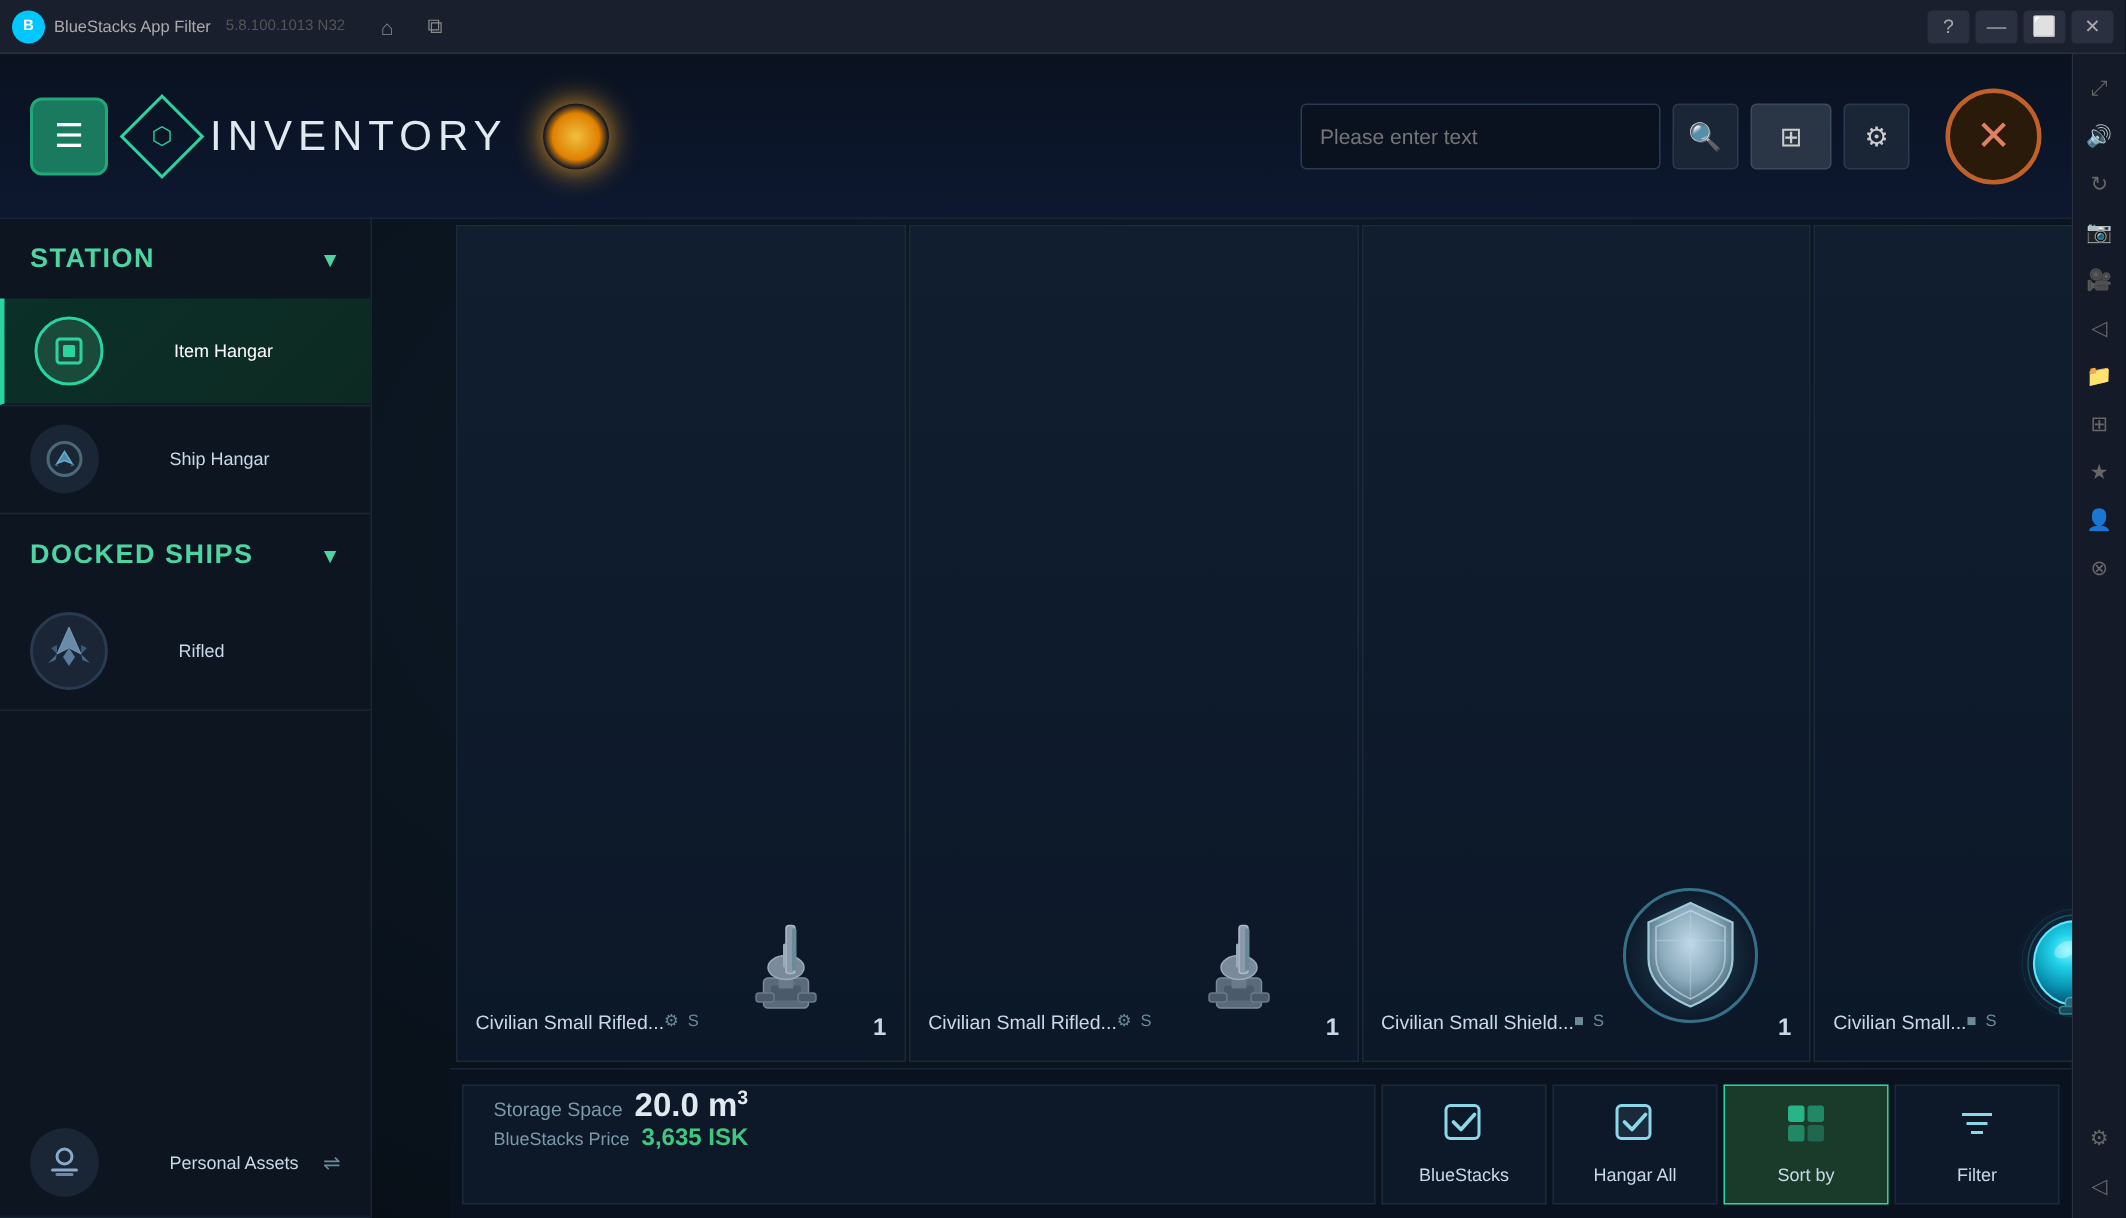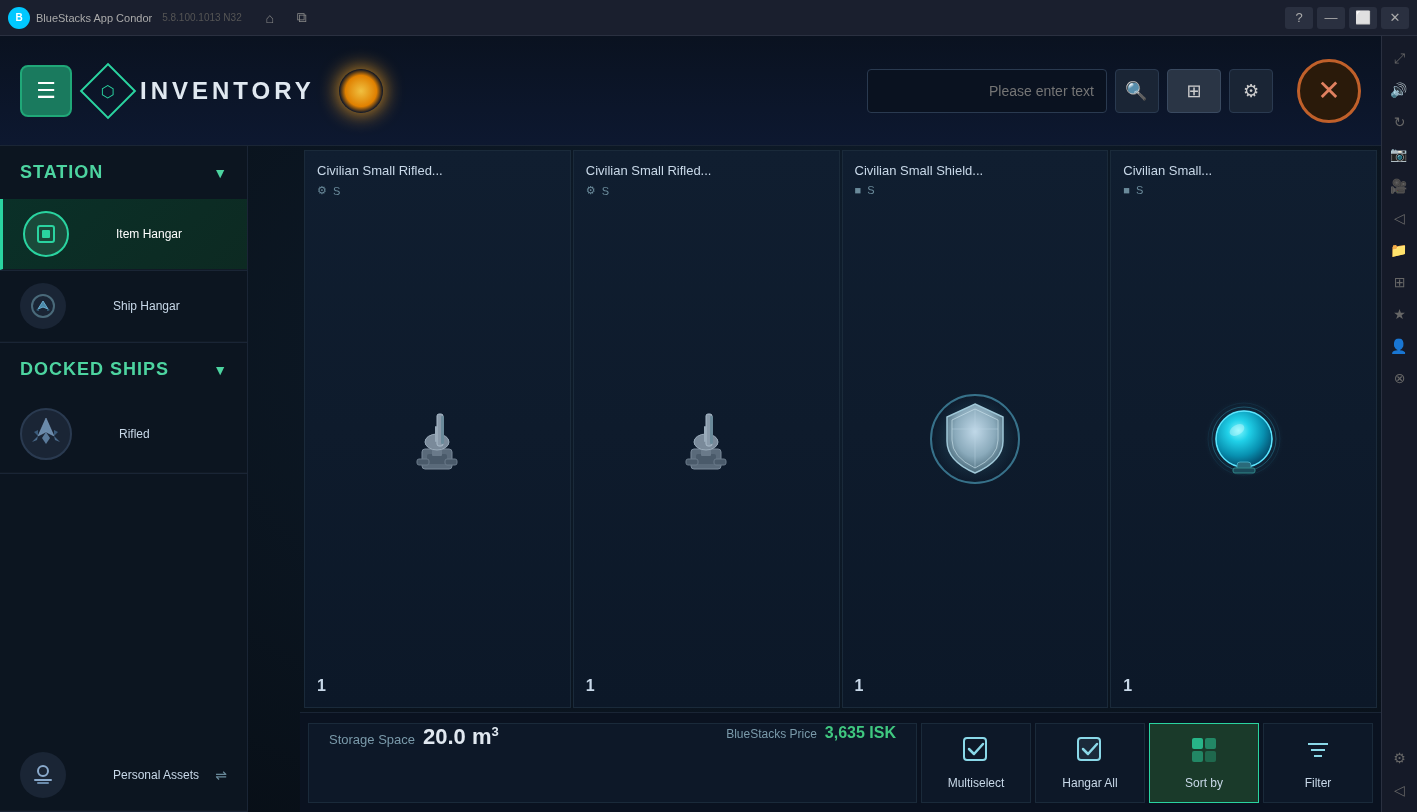--- a/index.html
+++ b/index.html
@@ -143,22 +143,22 @@
       border: 2px solid #2ad4a0;
       transform: rotate(45deg);
       display: flex; align-items: center; justify-content: center;
       color: #2ad4a0;
       font-size: 16px;
     }
     .logo-icon-inner {
       transform: rotate(-45deg);
     }
     .header-title {
-      font-size: 24px;
-      font-weight: bold;
+      font-size: 28px;
+      font-weight: normal;
       color: #e0e8f0;
       letter-spacing: 4px;
       text-transform: uppercase;
     }
     .header-sun {
       width: 44px; height: 44px;
       border-radius: 50%;
       background: radial-gradient(circle, #f0c040 0%, #e08000 50%, transparent 70%);
       box-shadow: 0 0 20px #f0a020;
       margin-left: 8px;
@@ -170,21 +170,20 @@
       gap: 8px;
     }
     .search-box {
       width: 240px; height: 44px;
       background: #0a1220;
       border: 1px solid #2a3a50;
       border-radius: 4px;
       padding: 0 12px;
       color: #888;
       font-size: 14px;
-      text-align: right;
     }
     .search-btn {
       width: 44px; height: 44px;
       background: #1a2535;
       border: 1px solid #2a3a50;
       border-radius: 4px;
       color: #888;
       font-size: 18px;
       cursor: pointer;
       display: flex; align-items: center; justify-content: center;
@@ -315,21 +314,21 @@
     }
 
     .item-card {
       background: linear-gradient(180deg, #101e30 0%, #0c1828 100%);
       border: 1px solid #1a2a3a;
       padding: 12px;
       cursor: pointer;
       position: relative;
       min-height: 170px;
       display: flex;
-      flex-direction: column;
+      align-items: flex-end;
     }
     .item-name {
       font-size: 13px;
       color: #c8d8e8;
       margin-bottom: 6px;
       white-space: nowrap;
       overflow: hidden;
       text-overflow: ellipsis;
     }
     .item-meta {
@@ -376,22 +375,22 @@
       align-items: center;
       gap: 4px;
       padding: 0 8px;
     }
     .storage-info {
       flex: 1;
       background: #0d1828;
       border: 1px solid #1a2a3a;
       height: 80px;
       display: flex;
-      flex-direction: row;
-      justify-content: space-between;
+      flex-direction: column;
+      justify-content: flex-start;
       padding: 0 20px;
     }
     .storage-label {
       font-size: 13px;
       color: #7a9aaa;
     }
     .storage-value {
       font-size: 22px;
       color: #e0e8f0;
       font-weight: bold;
@@ -432,21 +431,21 @@
     .action-btn.sort-active .action-btn-icon {
       color: #2ad4a0;
     }
   </style>
 </head>
 <body>
 
 <div class="titlebar">
   <div class="titlebar-logo">
     <div class="bs-icon">B</div>
-    <span class="titlebar-title">BlueStacks App Condor</span>
+    <span class="titlebar-title">BlueStacks App Filter</span>
     <span class="titlebar-title" style="color:#555; font-size:10px; margin-left:4px;">5.8.100.1013  N32</span>
   </div>
   <div class="titlebar-nav">
     <button class="titlebar-nav-btn">⌂</button>
     <button class="titlebar-nav-btn">⧉</button>
   </div>
   <div class="titlebar-controls">
     <button class="titlebar-btn">?</button>
     <button class="titlebar-btn">—</button>
     <button class="titlebar-btn">⬜</button>
@@ -696,21 +695,21 @@
         </div>
       </div>
 
       <button class="action-btn">
         <span class="action-btn-icon">
           <svg width="28" height="28" viewBox="0 0 28 28" fill="none">
             <rect x="2" y="2" width="22" height="22" rx="3" stroke="#8ad8e8" stroke-width="2" fill="none"></rect>
             <path d="M7 13 L12 18 L21 8" stroke="#8ad8e8" stroke-width="2.5" stroke-linecap="round" stroke-linejoin="round"></path>
           </svg>
         </span>
-        <span>Multiselect</span>
+        <span>BlueStacks</span>
       </button>
 
       <button class="action-btn">
         <span class="action-btn-icon">
           <svg width="28" height="28" viewBox="0 0 28 28" fill="none">
             <rect x="2" y="2" width="22" height="22" rx="3" stroke="#8ad8e8" stroke-width="2" fill="#1a2a3a"></rect>
             <path d="M7 13 L12 18 L21 8" stroke="#8ad8e8" stroke-width="2.5" stroke-linecap="round" stroke-linejoin="round"></path>
           </svg>
         </span>
         <span>Hangar All</span>

